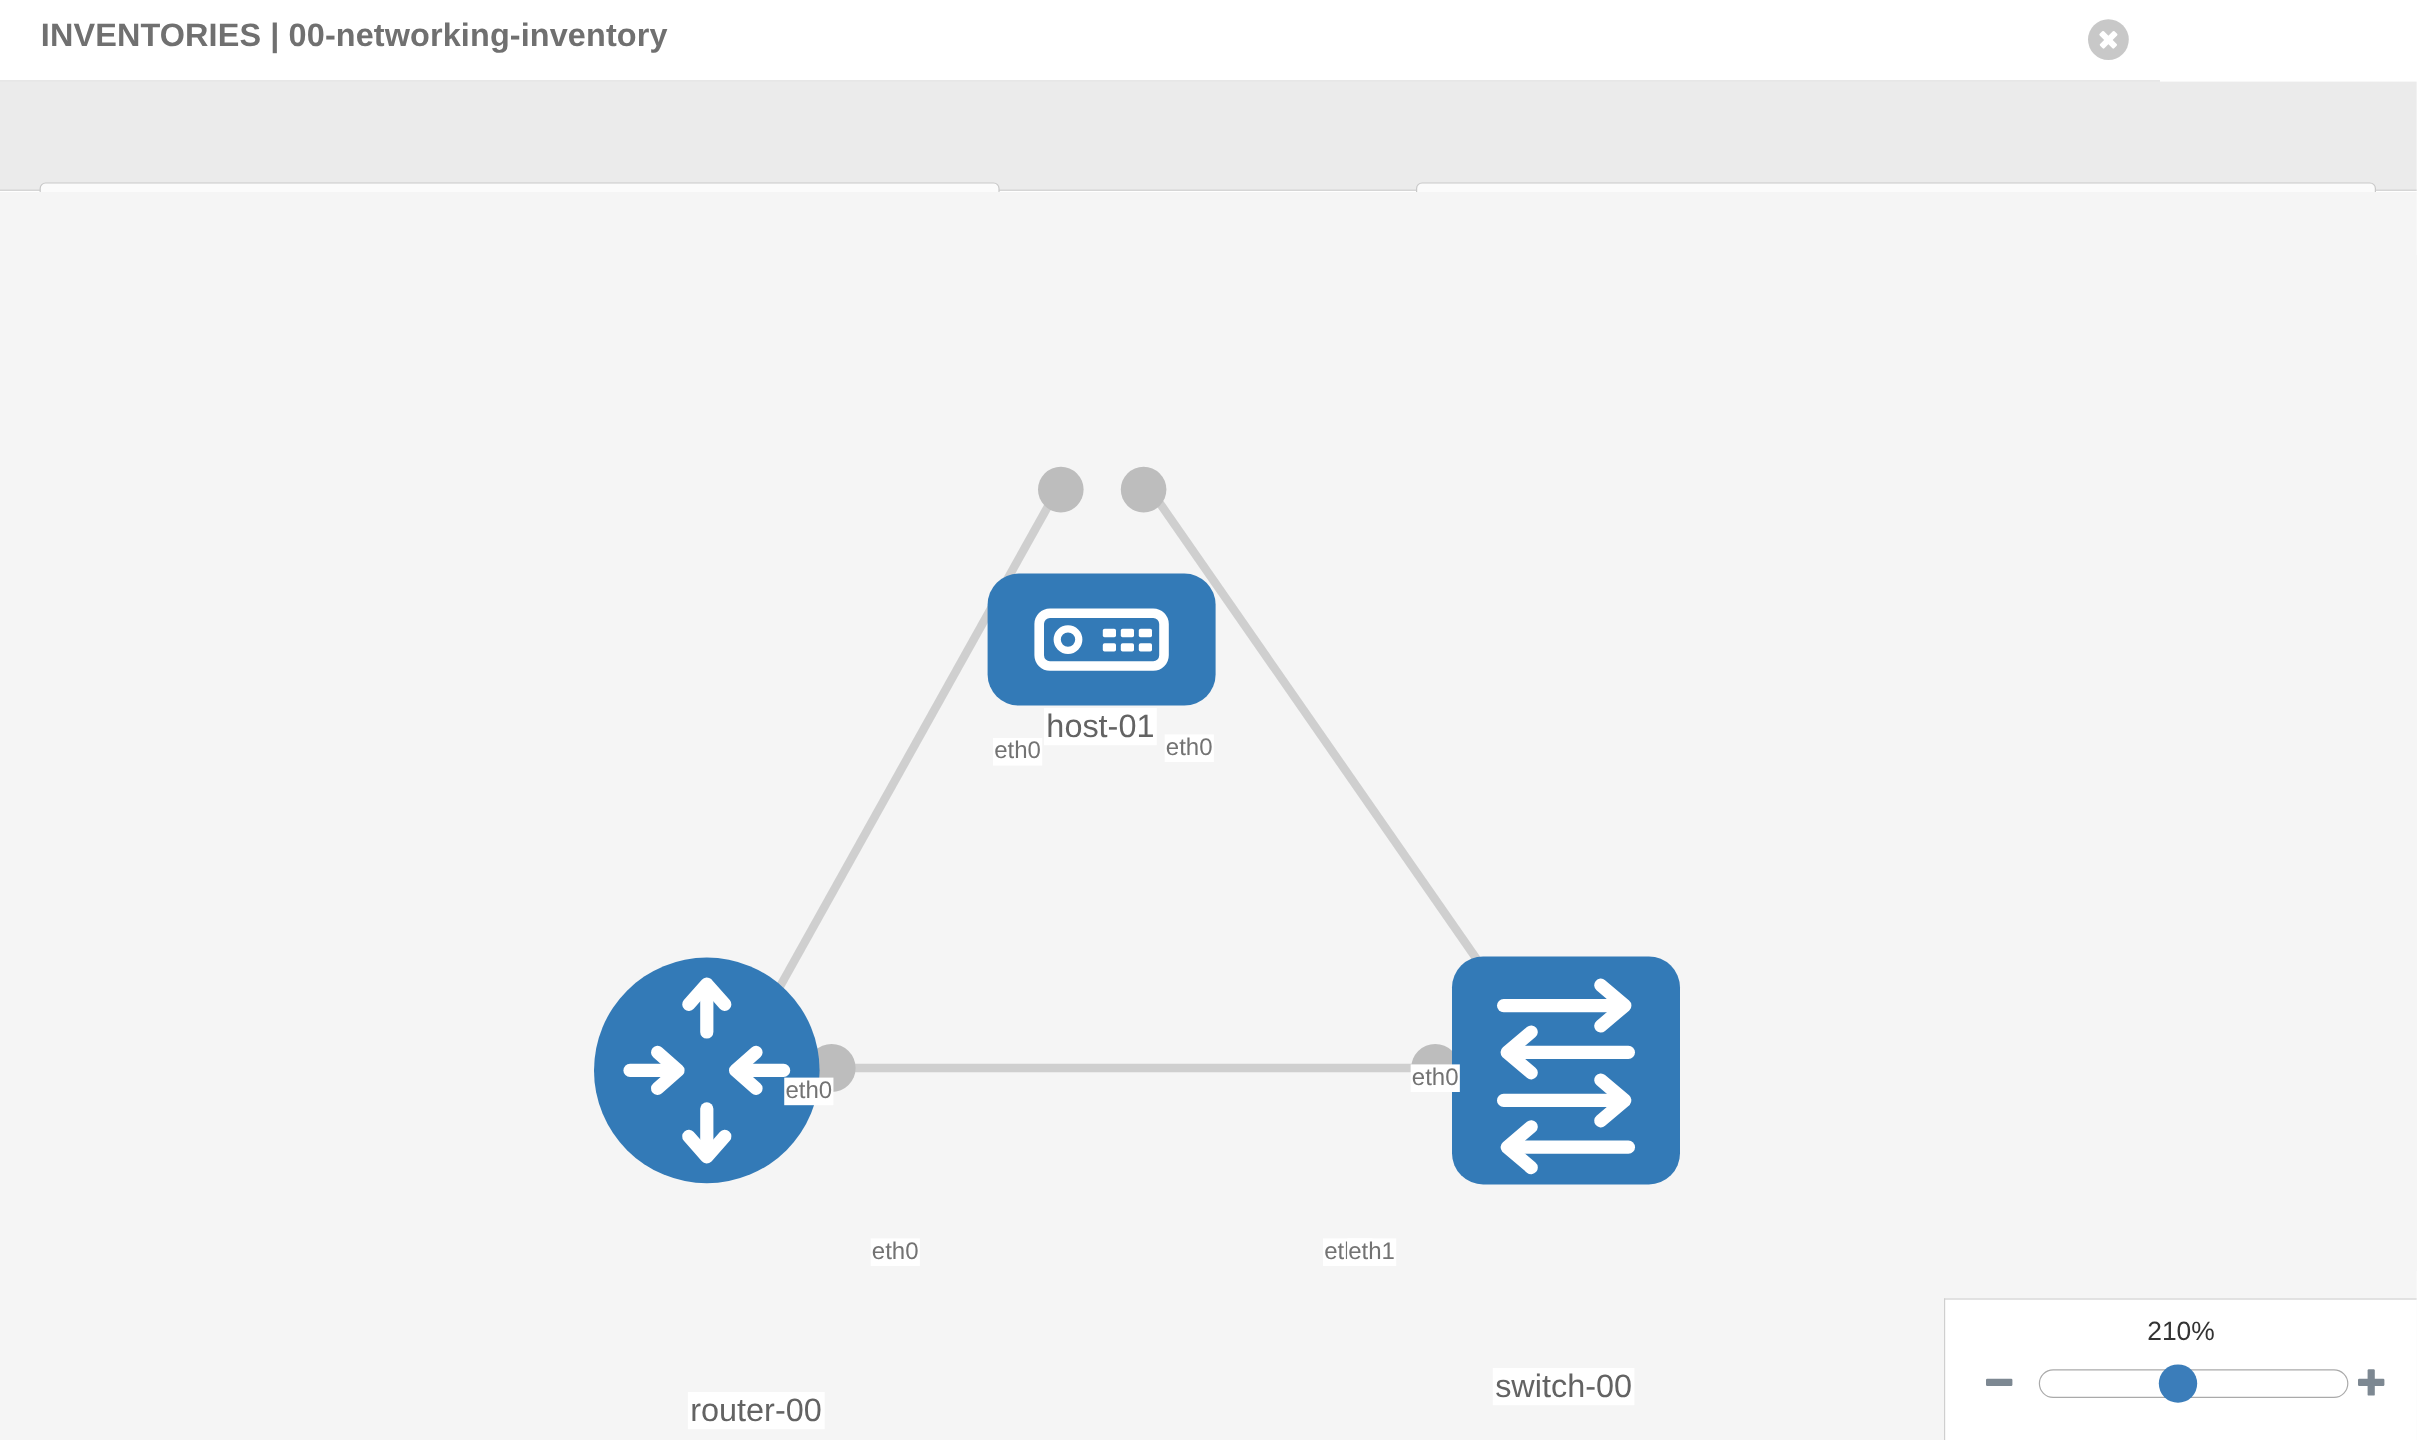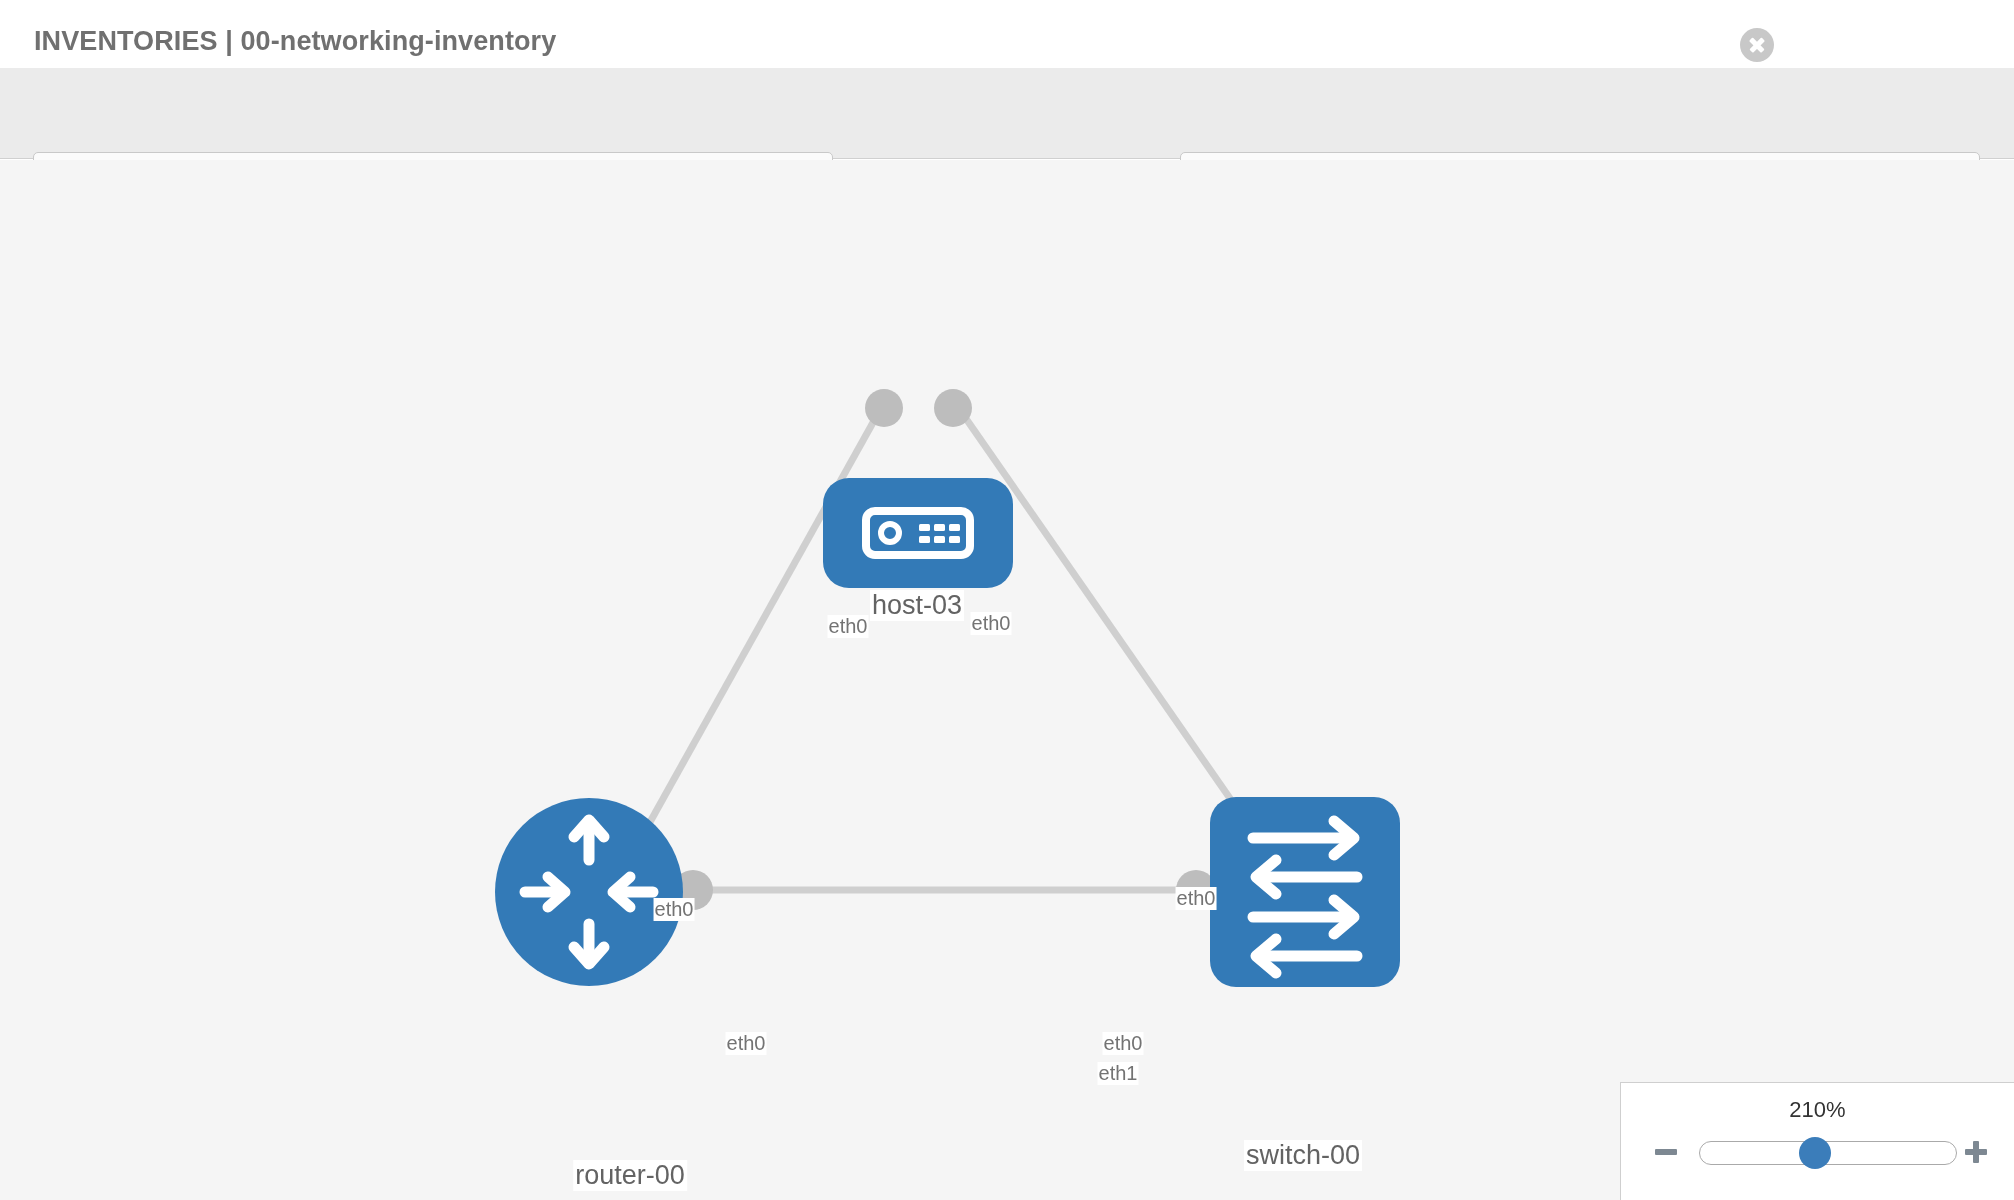--- a/index.html
+++ b/index.html
@@ -19,21 +19,20 @@
     background: #ffffff;
   }
 
   
   .titlebar {
     position: absolute;
     left: 0; top: 0;
     width: 1800px; height: 68px;
     background: #ffffff;
     border-bottom: 1px solid #d7d7d7;
-    margin-top: 12px;
   }
   .titlebar-text {
     position: absolute;
     left: 34px; top: 14px;
     font-size: 27px;
     font-weight: bold;
     color: #707070;
     letter-spacing: 0.1px;
     white-space: nowrap;
   }
@@ -301,31 +300,31 @@
 
           <path d="M1253 757 H 1352"></path>
           <path d="M1334 740 L1354 757 L1334 774"></path>
 
           <path d="M1357 796 H 1258"></path>
           <path d="M1276 779 L1256 796 L1276 813"></path>
         </g>
       </g>
     </svg>
 
-    <div class="node-label" style="left:917px; top:430px;">host-03</div>
+    <div class="node-label" style="left:917px; top:430px;">host-01</div>
     <div class="node-label" style="left:582px; top:1000px;margin-left:48px;">router-00</div>
     <div class="node-label" style="left:1303px; top:980px;">switch-00</div>
 
     <div class="iface-label" style="left:848px; top:455px;">eth0</div>
     <div class="iface-label" style="left:991px; top:452px;">eth0</div>
     <div class="iface-label" style="left:674px; top:738px;">eth0</div>
     <div class="iface-label" style="left:1196px; top:727px;">eth0</div>
     <div class="iface-label" style="left:746px; top:872px;">eth0</div>
     <div class="iface-label" style="left:1123px; top:872px;">eth0</div>
-    <div class="iface-label" style="left:1118px; top:872px;margin-top:30px;">eth1</div>
+    <div class="iface-label" style="left:1143px; top:872px;">eth1</div>
   </div>
 
   <div class="zoom-panel">
     <div class="zoom-pct">210%</div>
     <div class="zoom-minus"></div>
     <div class="zoom-track">
       <div class="zoom-thumb"></div>
     </div>
     <div class="zoom-plus"></div>
   </div>

